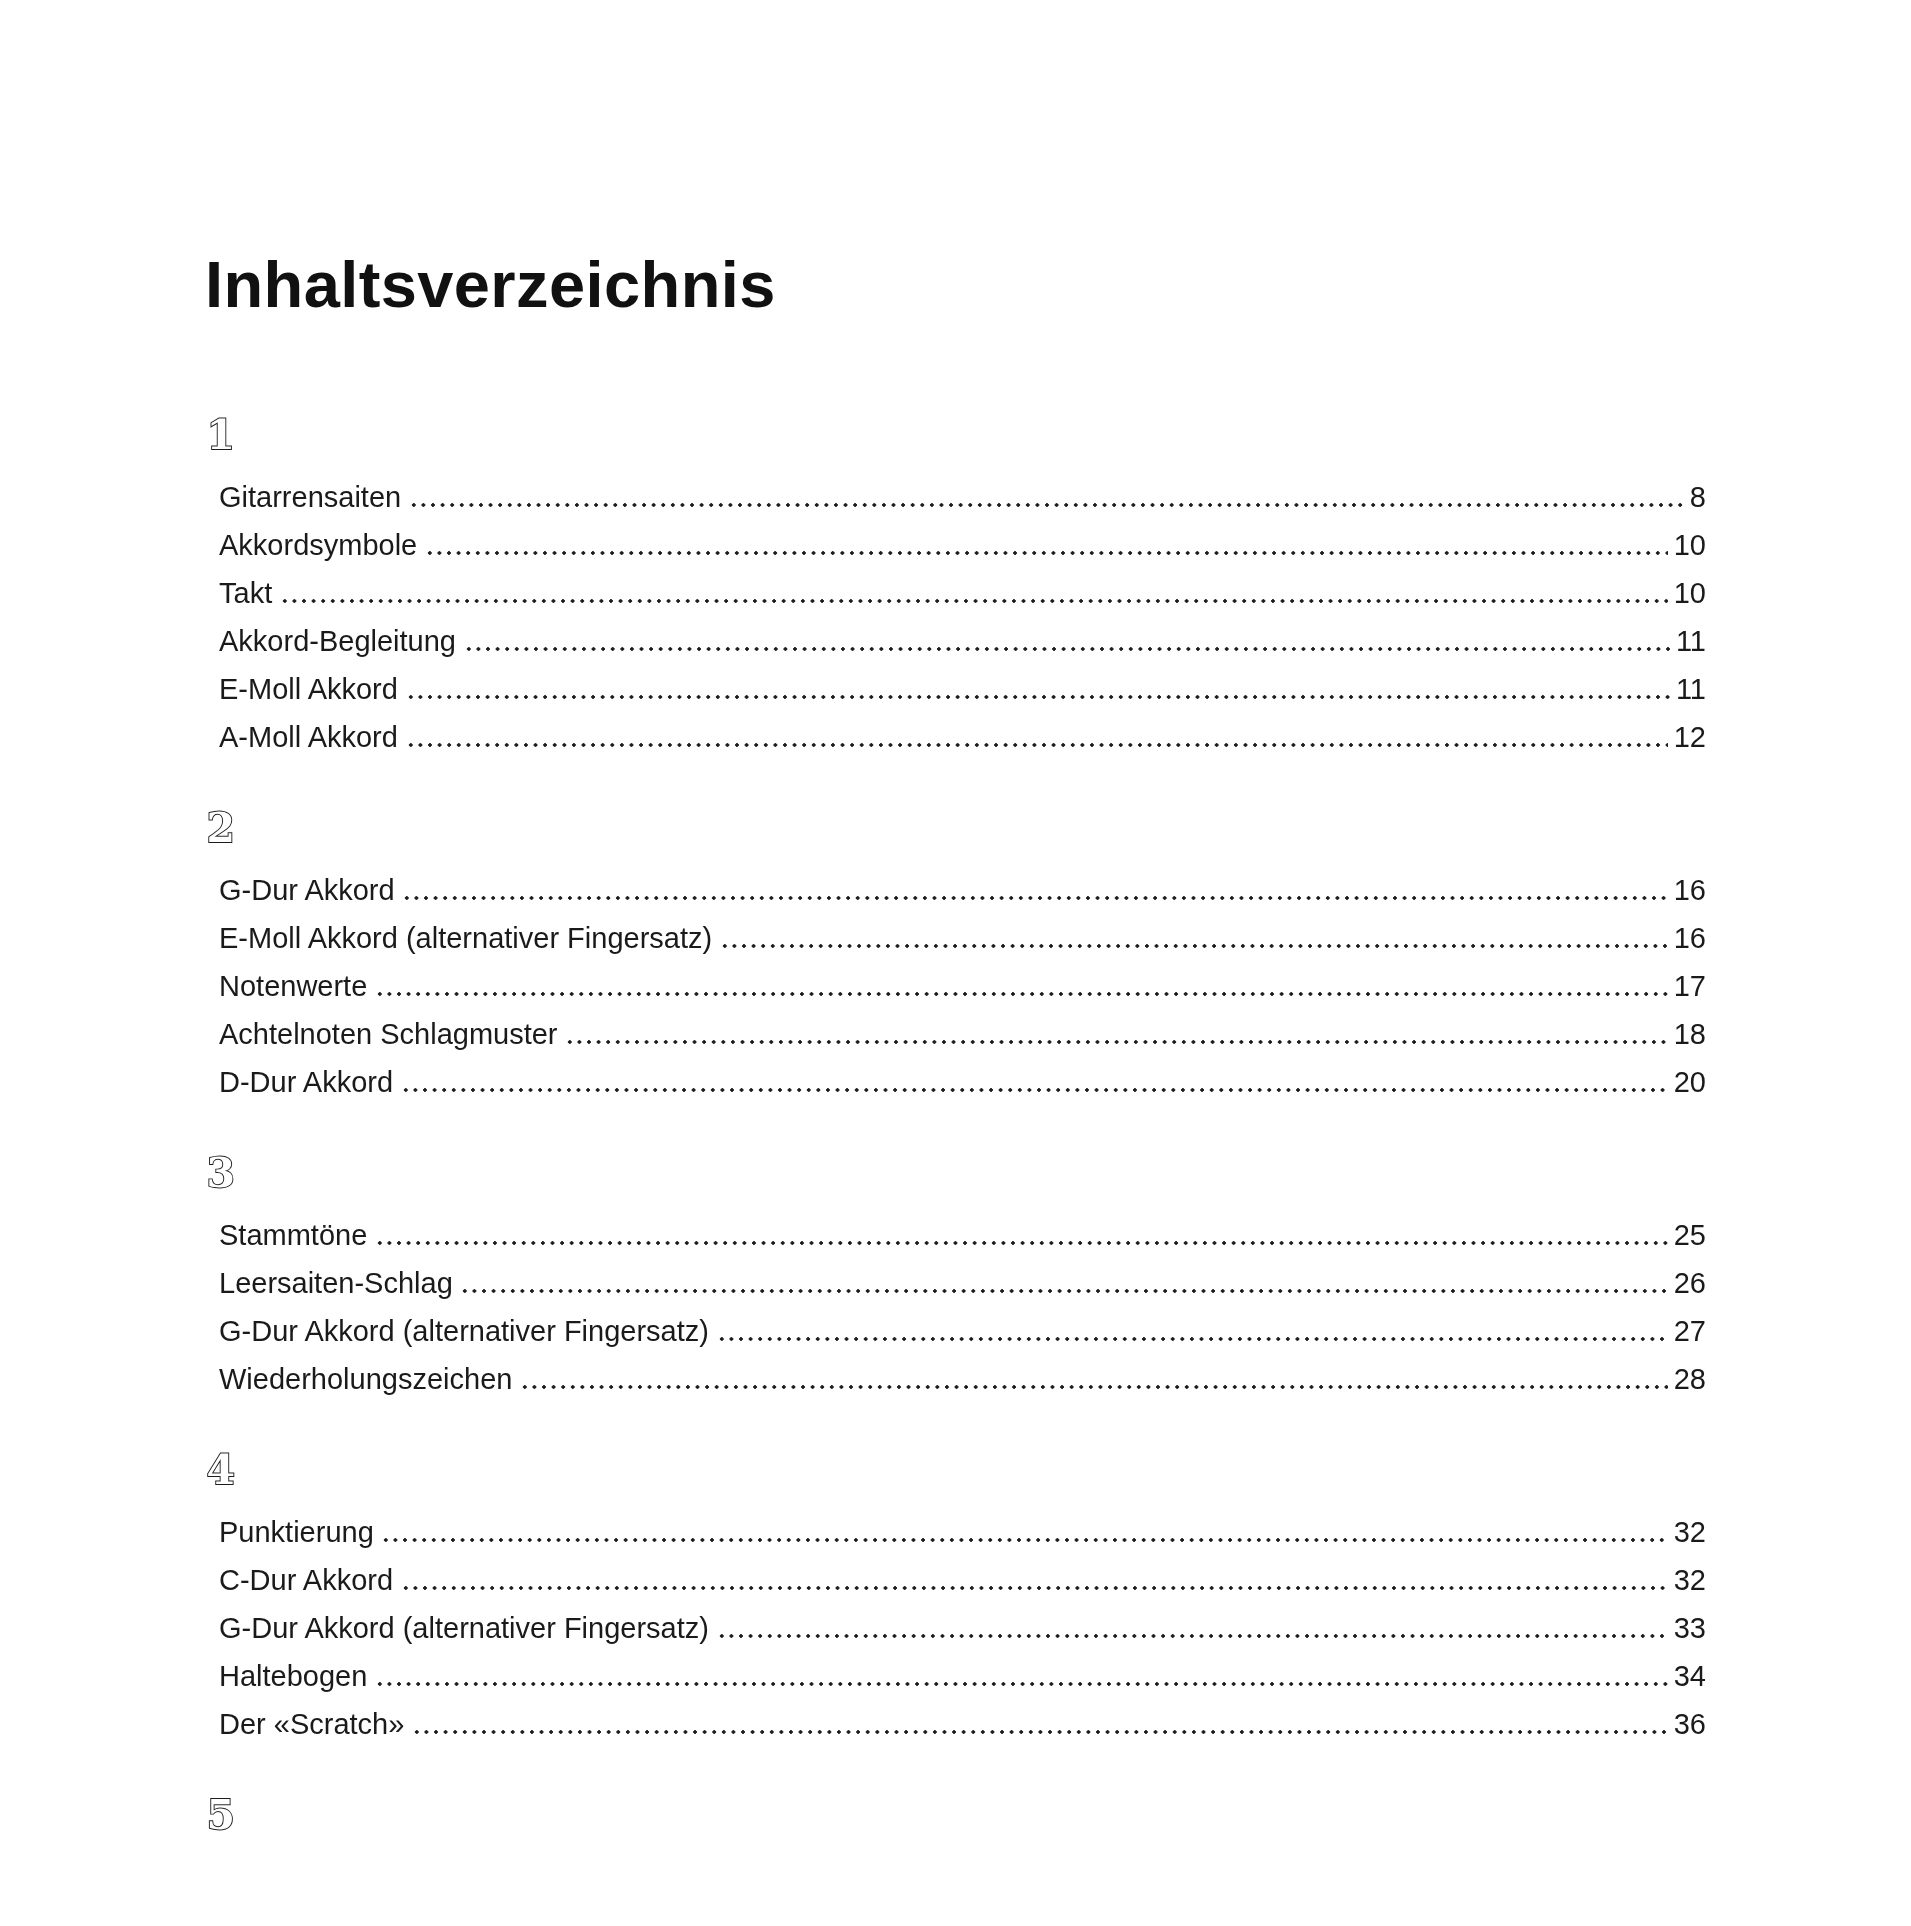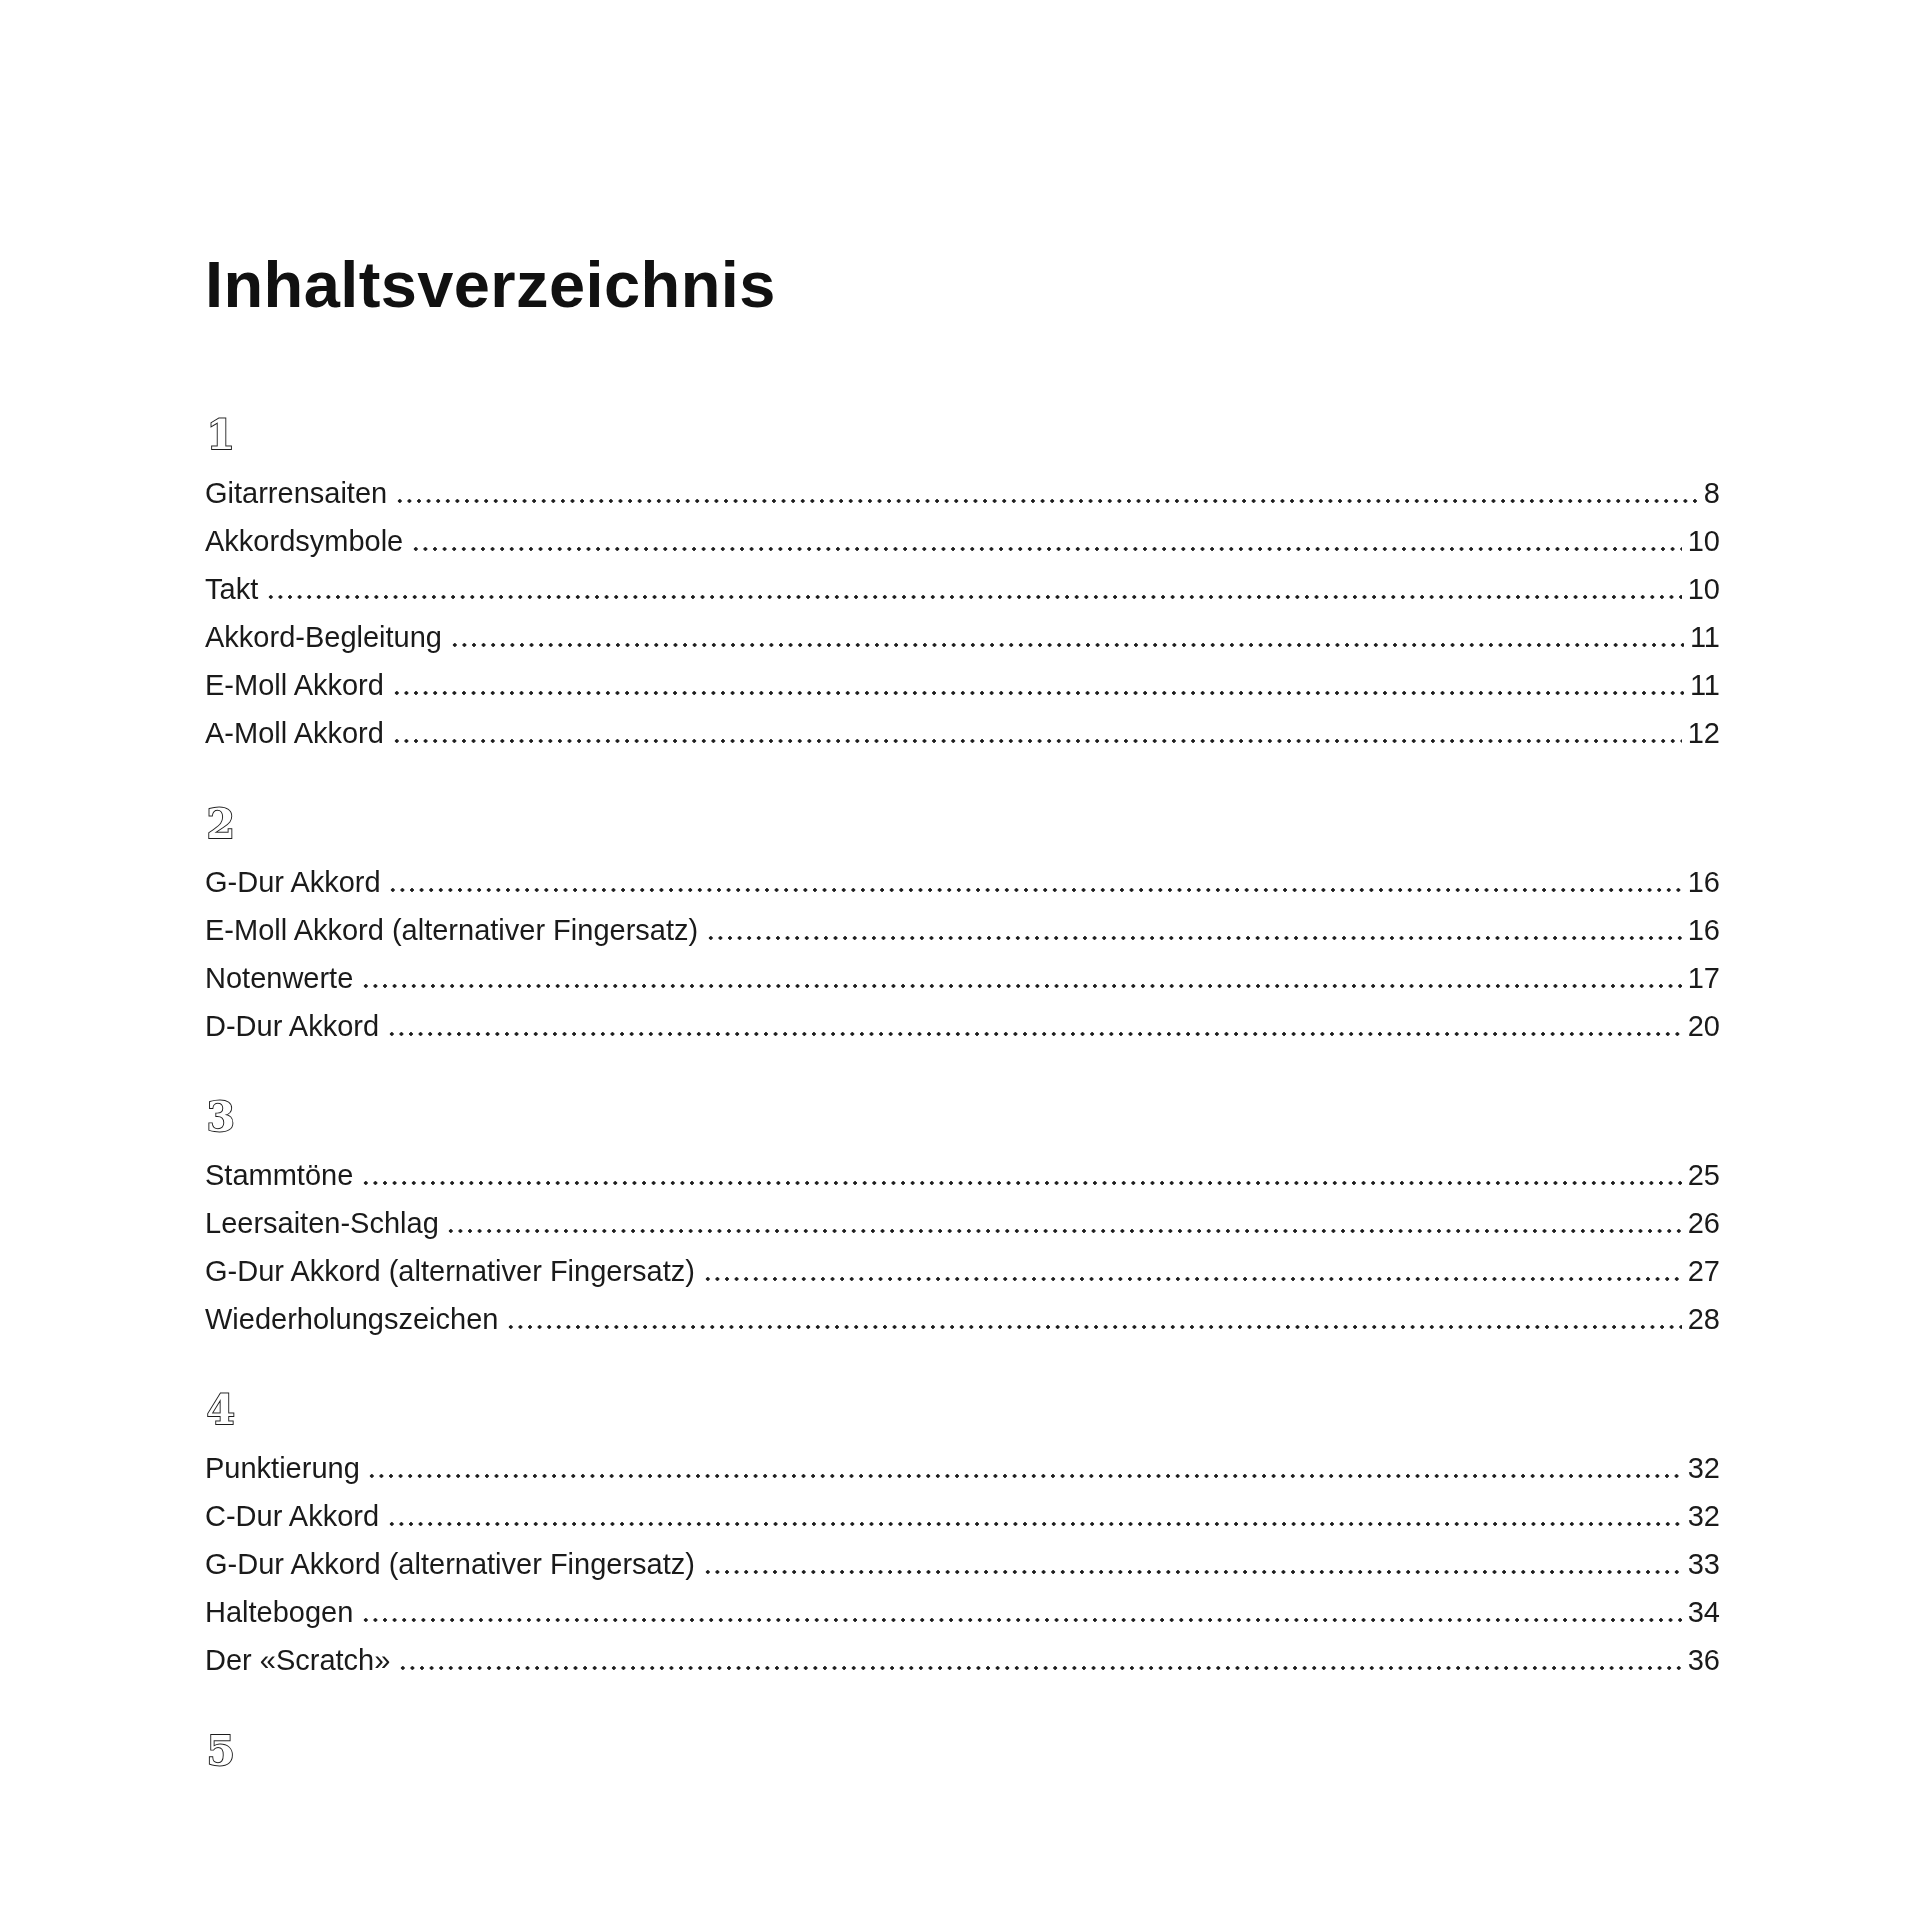--- a/index.html
+++ b/index.html
@@ -43,21 +43,21 @@
     color: #ffffff;
     -webkit-text-stroke: 1.9px #1c1c1c;
     paint-order: stroke fill;
     margin: 0 0 10px 1.5px;
   }
   @supports not (-webkit-text-stroke: 1px #000) {
     .section-number { color: #1c1c1c; }
   }
   .entries {
     list-style: none;
-    margin: 0;
+    margin: 14px;
     padding: 0;
   }
   .entry {
     display: flex;
     align-items: baseline;
     font-size: 29px;
     line-height: 48px;
     color: #1a1a1a;
   }
   .label {
@@ -141,20 +141,25 @@
     <span class="leader"></span>
     <span class="pagenum">16</span>
   </li>
 
   <li class="entry">
     <span class="label">Notenwerte</span>
     <span class="leader"></span>
     <span class="pagenum">17</span>
   </li>
 
+  <li class="entry">
+    <span class="label">Achtelnoten Schlagmuster</span>
+    <span class="leader"></span>
+    <span class="pagenum">18</span>
+  </li>
 
   <li class="entry">
     <span class="label">D-Dur Akkord</span>
     <span class="leader"></span>
     <span class="pagenum">20</span>
   </li>
 </ul>
   </section>
 
   <section class="toc-section">

